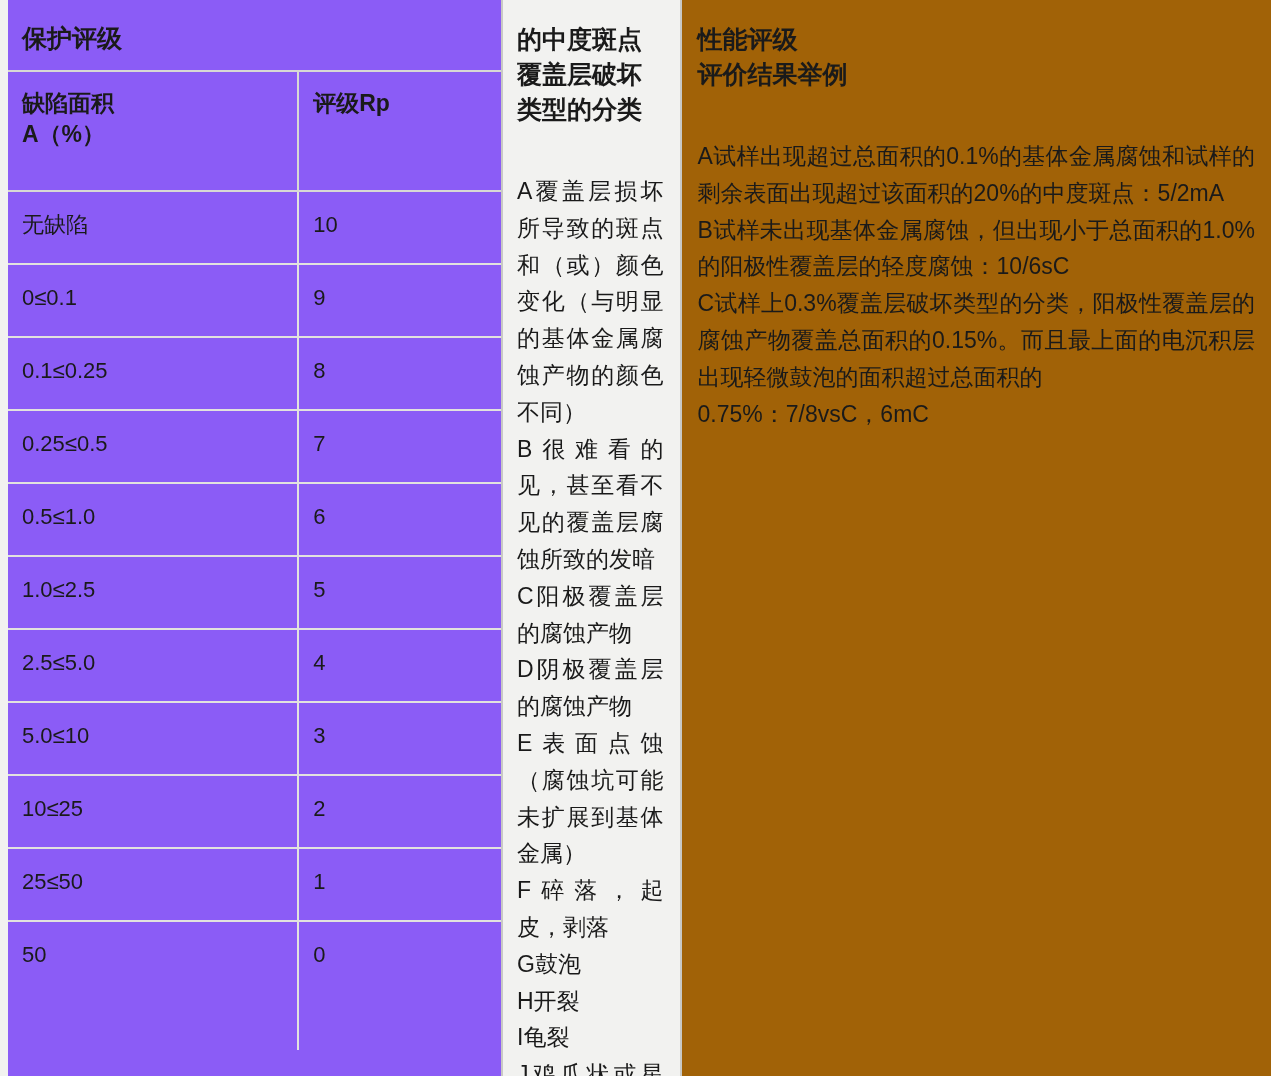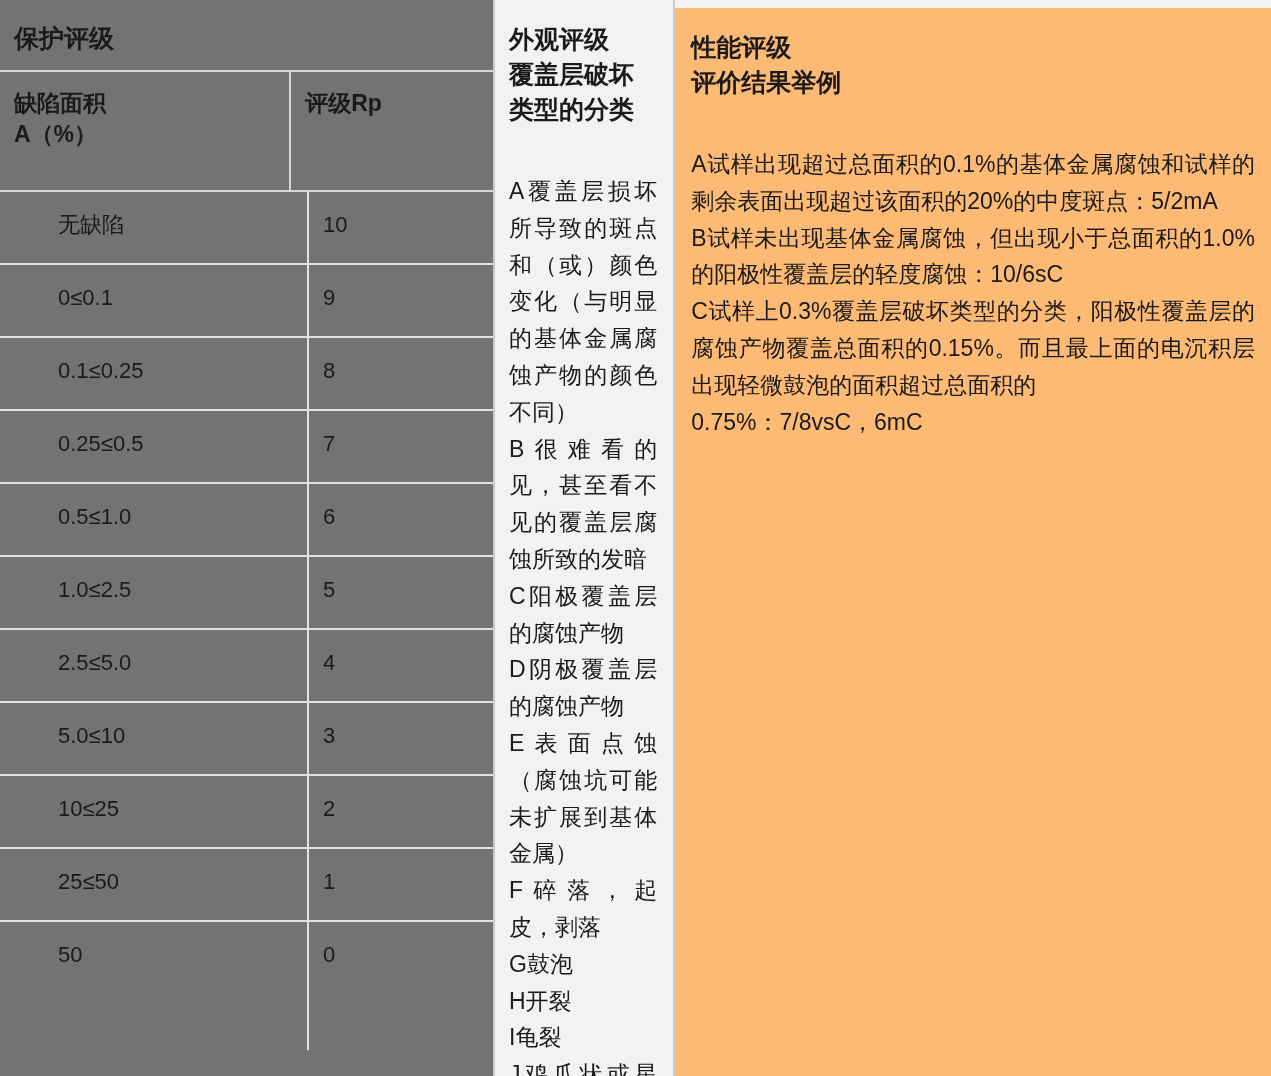--- a/index.html
+++ b/index.html
@@ -31,21 +31,22 @@
     align-items: stretch;
   }
 
   
   .col-protect {
     width: 495px;
     box-sizing: border-box;
     border-right: 2px solid #c9c9c5;
     display: flex;
     flex-direction: column;
-    background: #737373;
+    background: #8b5cf6;
+    margin-left: 8px;
   }
   .protect-title {
     height: 72px;
     box-sizing: border-box;
     padding: 22px 0 0 14px;
     font-size: 25px;
     font-weight: bold;
     border-bottom: 2px solid #d8d8d4;
   }
   .protect-subhead {
@@ -65,21 +66,20 @@
 
   .protect-rows {
     flex: 1 1 auto;
     display: flex;
     flex-direction: column;
   }
   .prow {
     display: flex;
     height: 71px;
     border-bottom: 2px solid #e2e2de;
-    padding-left: 44px;
   }
   .prow:last-child { border-bottom: none; }
   .prow .cell {
     box-sizing: border-box;
     padding: 20px 0 0 14px;
     font-size: 22px;
     line-height: 1.2;
   }
   .prow .c-area { border-right: 2px solid #e2e2de; }
   .prow.tall { height: 128px; }
@@ -90,22 +90,21 @@
     box-sizing: border-box;
     border-right: 2px solid #c9c9c5;
     padding: 22px 16px 0 14px;
     background: #f2f2f0;
   }
   
   .col-perf {
     flex: 1 1 auto;
     box-sizing: border-box;
     padding: 22px 16px 8px 16px;
-    background: #fdba74;
-    margin-top: 8px;
+    background: #a16207;
   }
   .col-head {
     font-size: 25px;
     font-weight: bold;
     line-height: 1.4;
     margin-bottom: 46px;
   }
   .col-head .line2 { display: block; }
   .body-text {
     font-size: 23px;
@@ -172,21 +171,21 @@
           </div>
           <div class="prow tall">
             <div class="cell c-area">50</div>
             <div class="cell c-rp">0</div>
           </div>
         </div>
     </div>
 
     <div class="col-appear">
       <div class="col-head">
-        <span class="line1">外观评级</span>
+        <span class="line1">的中度斑点</span>
         <span class="line2">覆盖层破坏类型的分类</span>
       </div>
       <div class="body-text" id="appearance-items">
           <p>A覆盖层损坏所导致的斑点和（或）颜色变化（与明显的基体金属腐蚀产物的颜色不同）</p>
           <p>B很难看的见，甚至看不见的覆盖层腐蚀所致的发暗</p>
           <p>C阳极覆盖层的腐蚀产物</p>
           <p>D阴极覆盖层的腐蚀产物</p>
           <p>E表面点蚀（腐蚀坑可能未扩展到基体金属）</p>
           <p>F碎落，起皮，剥落</p>
           <p>G鼓泡</p>

